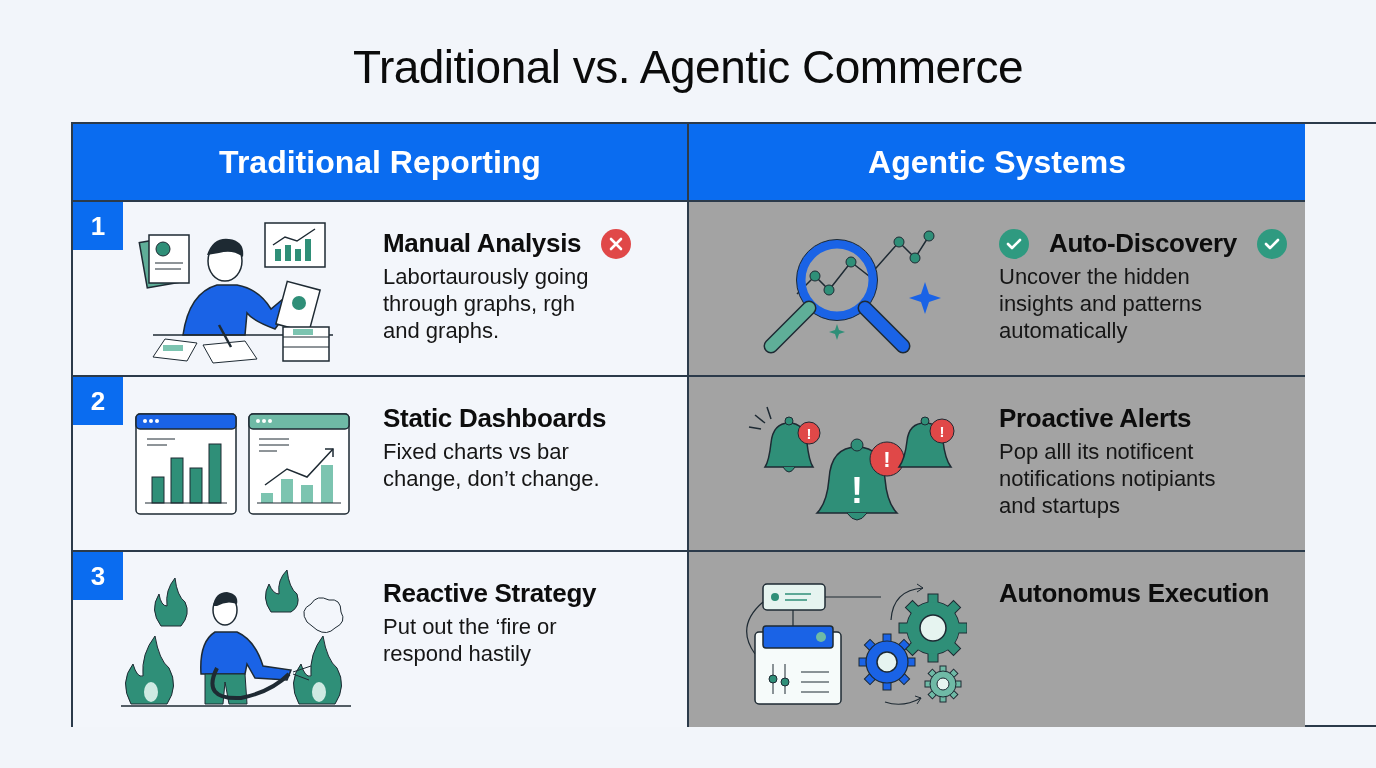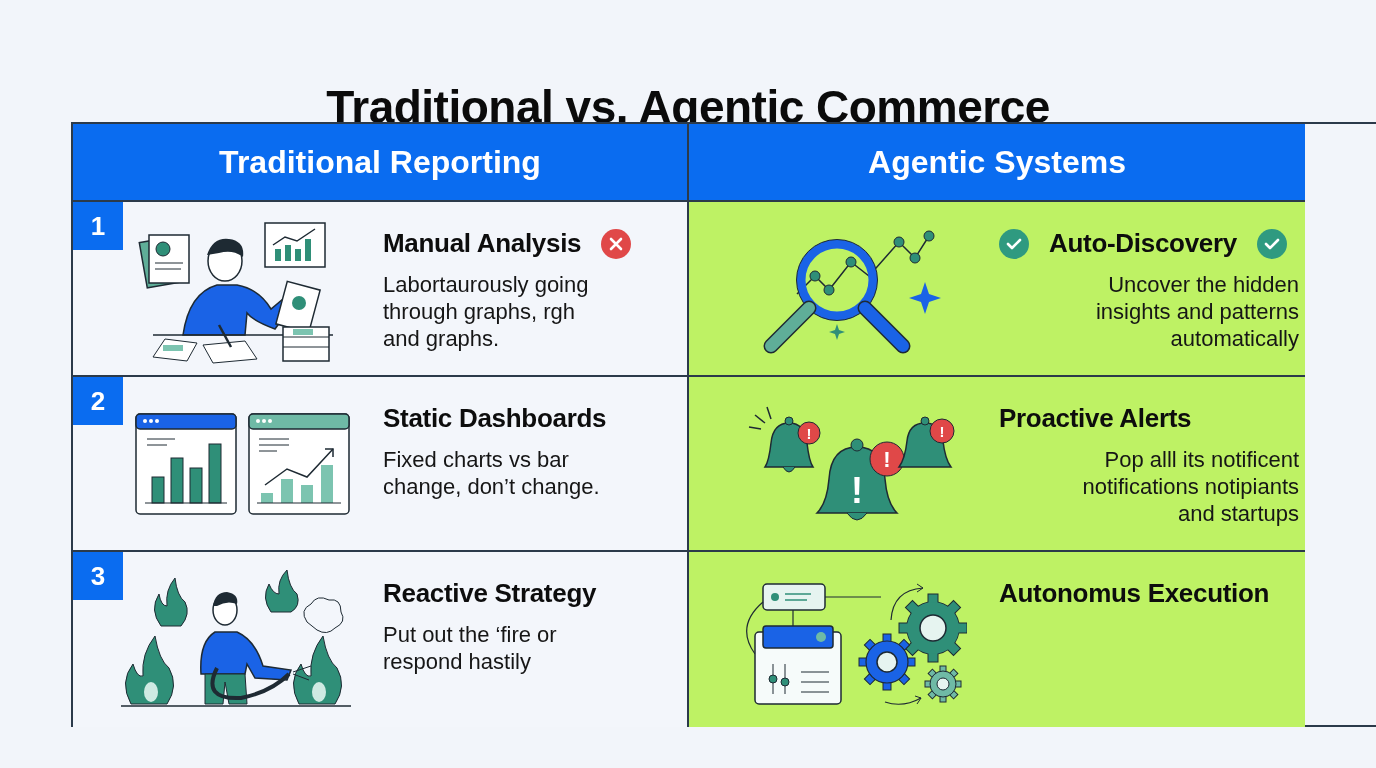--- a/index.html
+++ b/index.html
@@ -5,51 +5,50 @@
   * { box-sizing: border-box; margin: 0; padding: 0; }
   html, body { width: 1376px; height: 768px; overflow: hidden; }
   body {
     background: #f2f5fa;
     font-family: "Liberation Sans", "DejaVu Sans", sans-serif;
     color: #111;
     position: relative;
   }
   .title {
     position: absolute; left: 0; top: 40px; width: 1376px;
-    text-align: center; font-size: 46px; font-weight: 700; letter-spacing: -0.5px;
+    text-align: center; font-size: 46px; font-weight: 400; letter-spacing: -0.5px;
     color: #0b0b0b;
-    margin-top: 40px;
   }
   .table {
     position: absolute; left: 71px; top: 122px; width: 1355px; height: 605px;
     border: 2px solid #2b3a4a;
     display: grid;
     grid-template-columns: 616px 616px;
     grid-template-rows: 78px 175px 175px 175px;
   }
   .hdr {
     background: #0a6cf0; color: #fff; font-size: 32px; font-weight: 700;
     display: flex; align-items: center; justify-content: center;
     border-bottom: 2px solid #2b3a4a;
   }
   .hdr.left { border-right: 2px solid #2b3a4a; }
   .cell { position: relative; }
   .cell.left { background: #f3f6fb; border-right: 2px solid #2b3a4a; }
-  .cell.right { background: #bef264; text-align: right; }
+  .cell.right { background: #a3a3a3; }
   .cell.row1, .cell.row2 { border-bottom: 2px solid #2b3a4a; }
   .num {
     position: absolute; left: 0; top: 0; width: 50px; height: 48px;
     background: #0a6cf0; color: #fff; font-size: 26px; font-weight: 700;
     display: flex; align-items: center; justify-content: center;
   }
   .illus { position: absolute; }
   .text { position: absolute; left: 310px; top: 26px; width: 300px; }
   .cell.right .text { left: 310px; }
   .h { font-size: 26px; font-weight: 700; color: #0d0d0d; display: flex; align-items: center; gap: 20px; white-space: nowrap; letter-spacing: -0.3px; }
-  .d { font-size: 22px; line-height: 27px; color: #161616; margin-top: 12px; white-space: pre-line; }
+  .d { font-size: 22px; line-height: 27px; color: #161616; margin-top: 4px; white-space: pre-line; }
   .badge { width: 30px; height: 30px; border-radius: 50%; display: inline-flex; align-items: center; justify-content: center; flex: none; }
   .badge.x { background: #e04848; }
   .badge.ok { background: #2f9a80; }
 </style>
 </head>
 <body>
 
 <div class="title">Traditional vs. Agentic Commerce</div>
 
 <div class="table">

